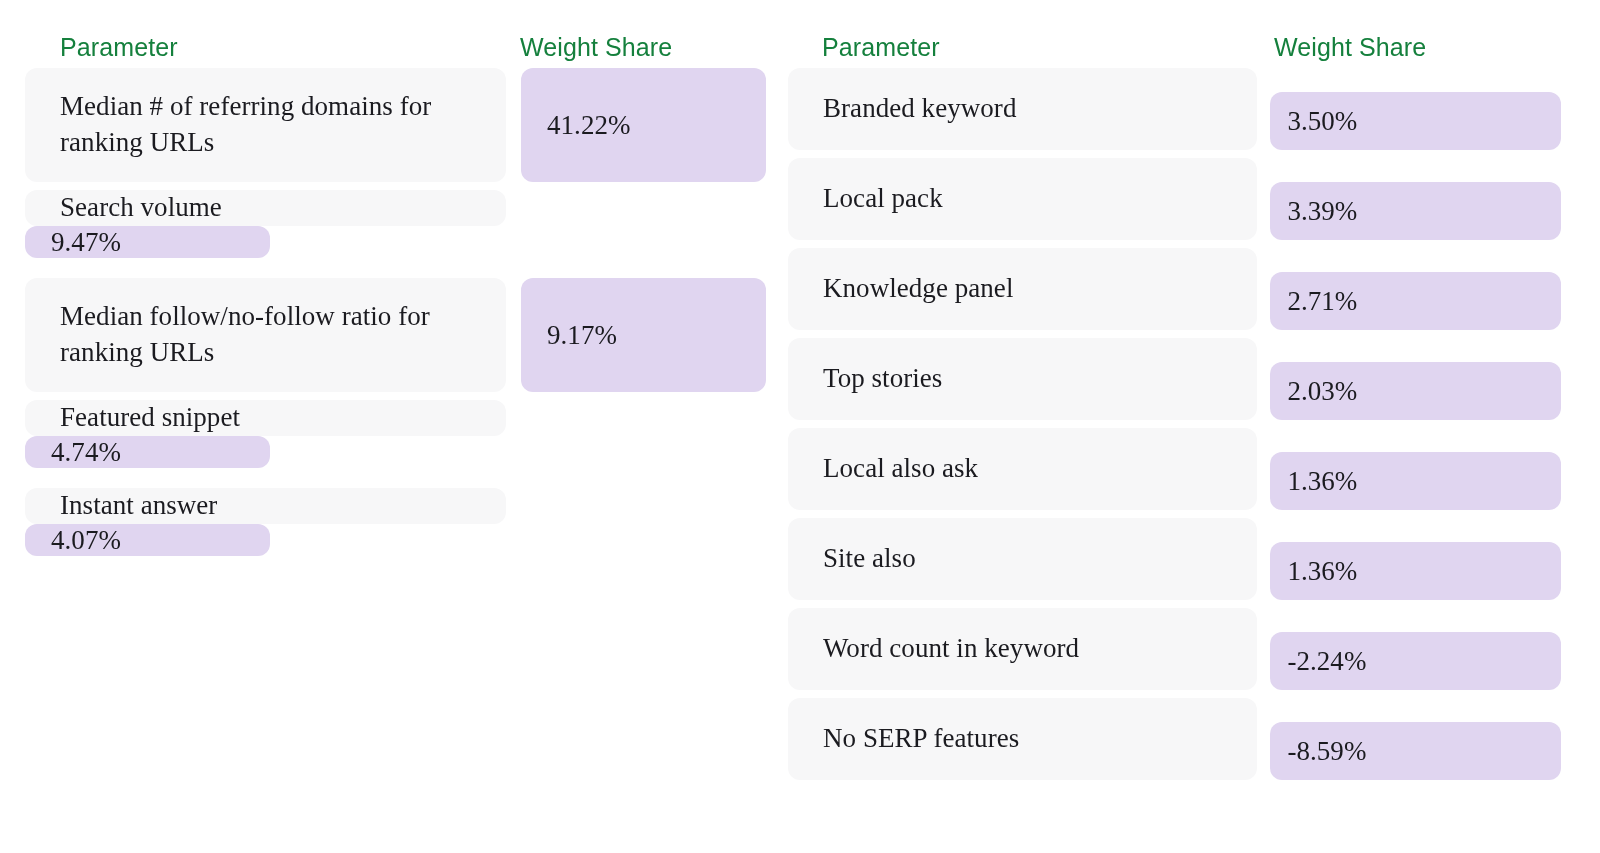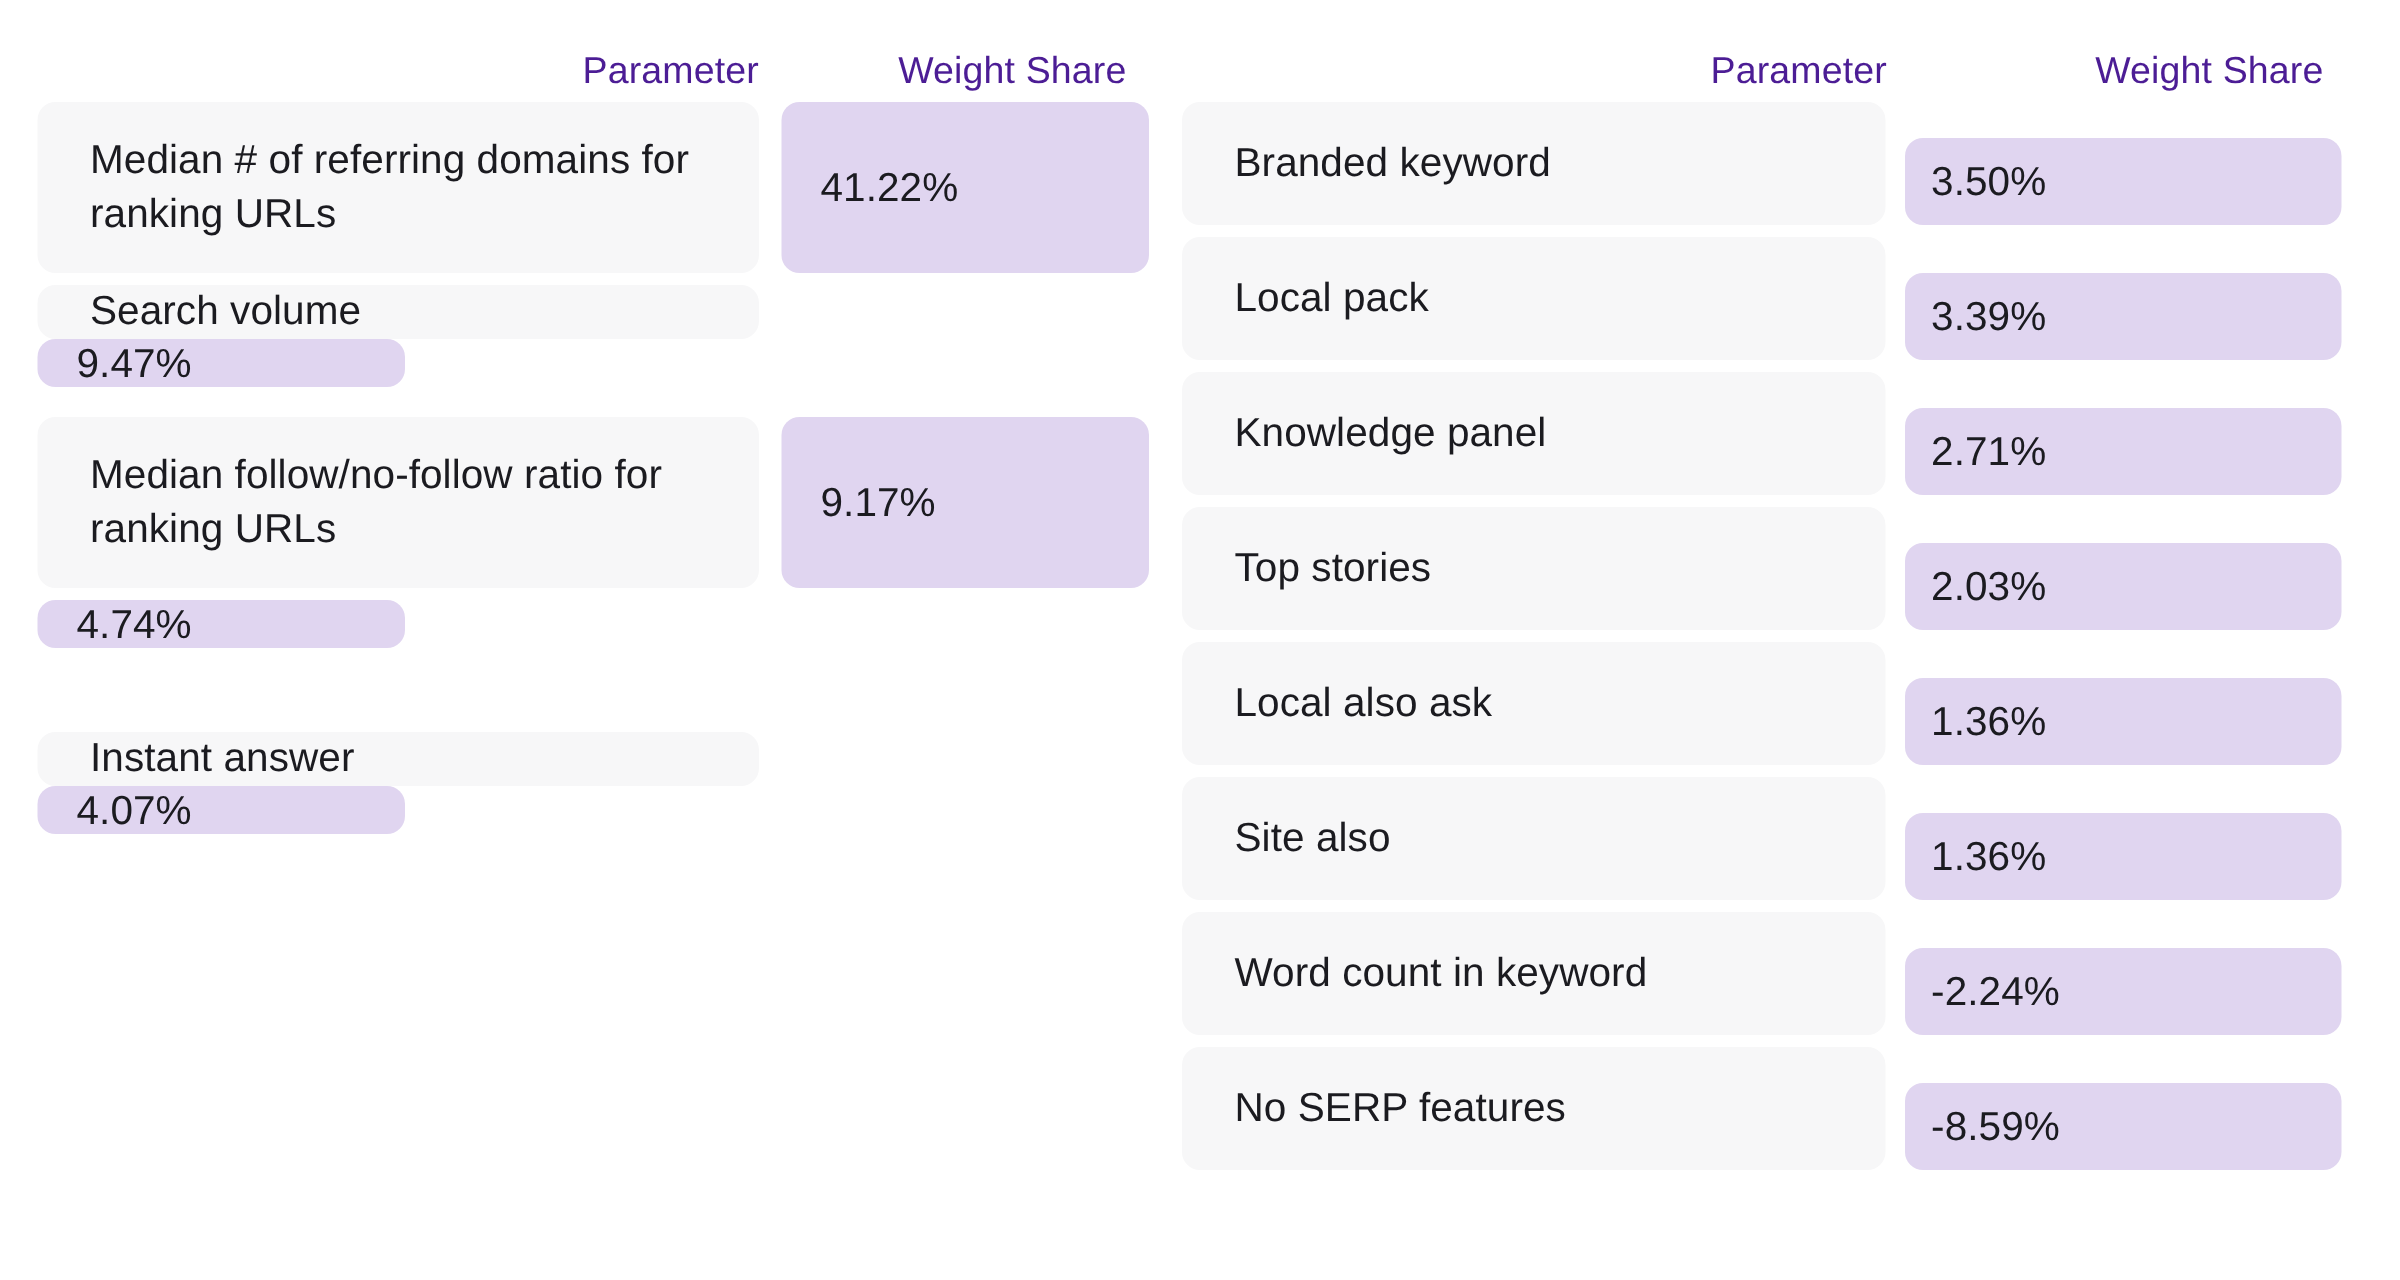--- a/index.html
+++ b/index.html
@@ -32,35 +32,34 @@
 
   
   .thead {
     display: flex;
     height: 68px;
     align-items: flex-end;
     padding-bottom: 8px;
     box-sizing: border-box;
   }
   .th {
-    color: #4c1d95;
+    color: #15803d;
     font-size: 25px;
     font-weight: 400;
     letter-spacing: 0.1px;
     line-height: 1;
     white-space: nowrap;
-    text-align: right;
   }
   .table-left  .th-param  { width: 481px; padding-left: 35px; box-sizing: border-box; }
   .table-left  .th-weight { width: 245px; padding-left: 14px; box-sizing: border-box; }
   .table-right .th-param  { width: 470px; padding-left: 34px; box-sizing: border-box; }
   .table-right .th-weight { width: 291px; padding-left: 16px; box-sizing: border-box; }
 
   
-  .rows { display: flex; flex-direction: column; }
+  .rows { display: flex; flex-direction: column; font-family: Liberation Serif, serif; }
 
   .row {
     display: flex;
     align-items: stretch;
     margin-bottom: 8px;
   }
 
   .cell {
     display: flex;
     align-items: center;
@@ -128,20 +127,21 @@
         <div class="cell cell-value">9.47%</div>
       </div>
 
       <div class="row row-tall">
         <div class="cell cell-param">Median follow/no-follow ratio for ranking URLs</div>
         <div class="spacer"></div>
         <div class="cell cell-value">9.17%</div>
       </div>
 
       <div class="row row-short">
+        <div class="cell cell-param">Featured snippet</div>
         <div class="spacer"></div>
         <div class="cell cell-value">4.74%</div>
       </div>
 
       <div class="row row-short">
         <div class="cell cell-param">Instant answer</div>
         <div class="spacer"></div>
         <div class="cell cell-value">4.07%</div>
       </div>
 

